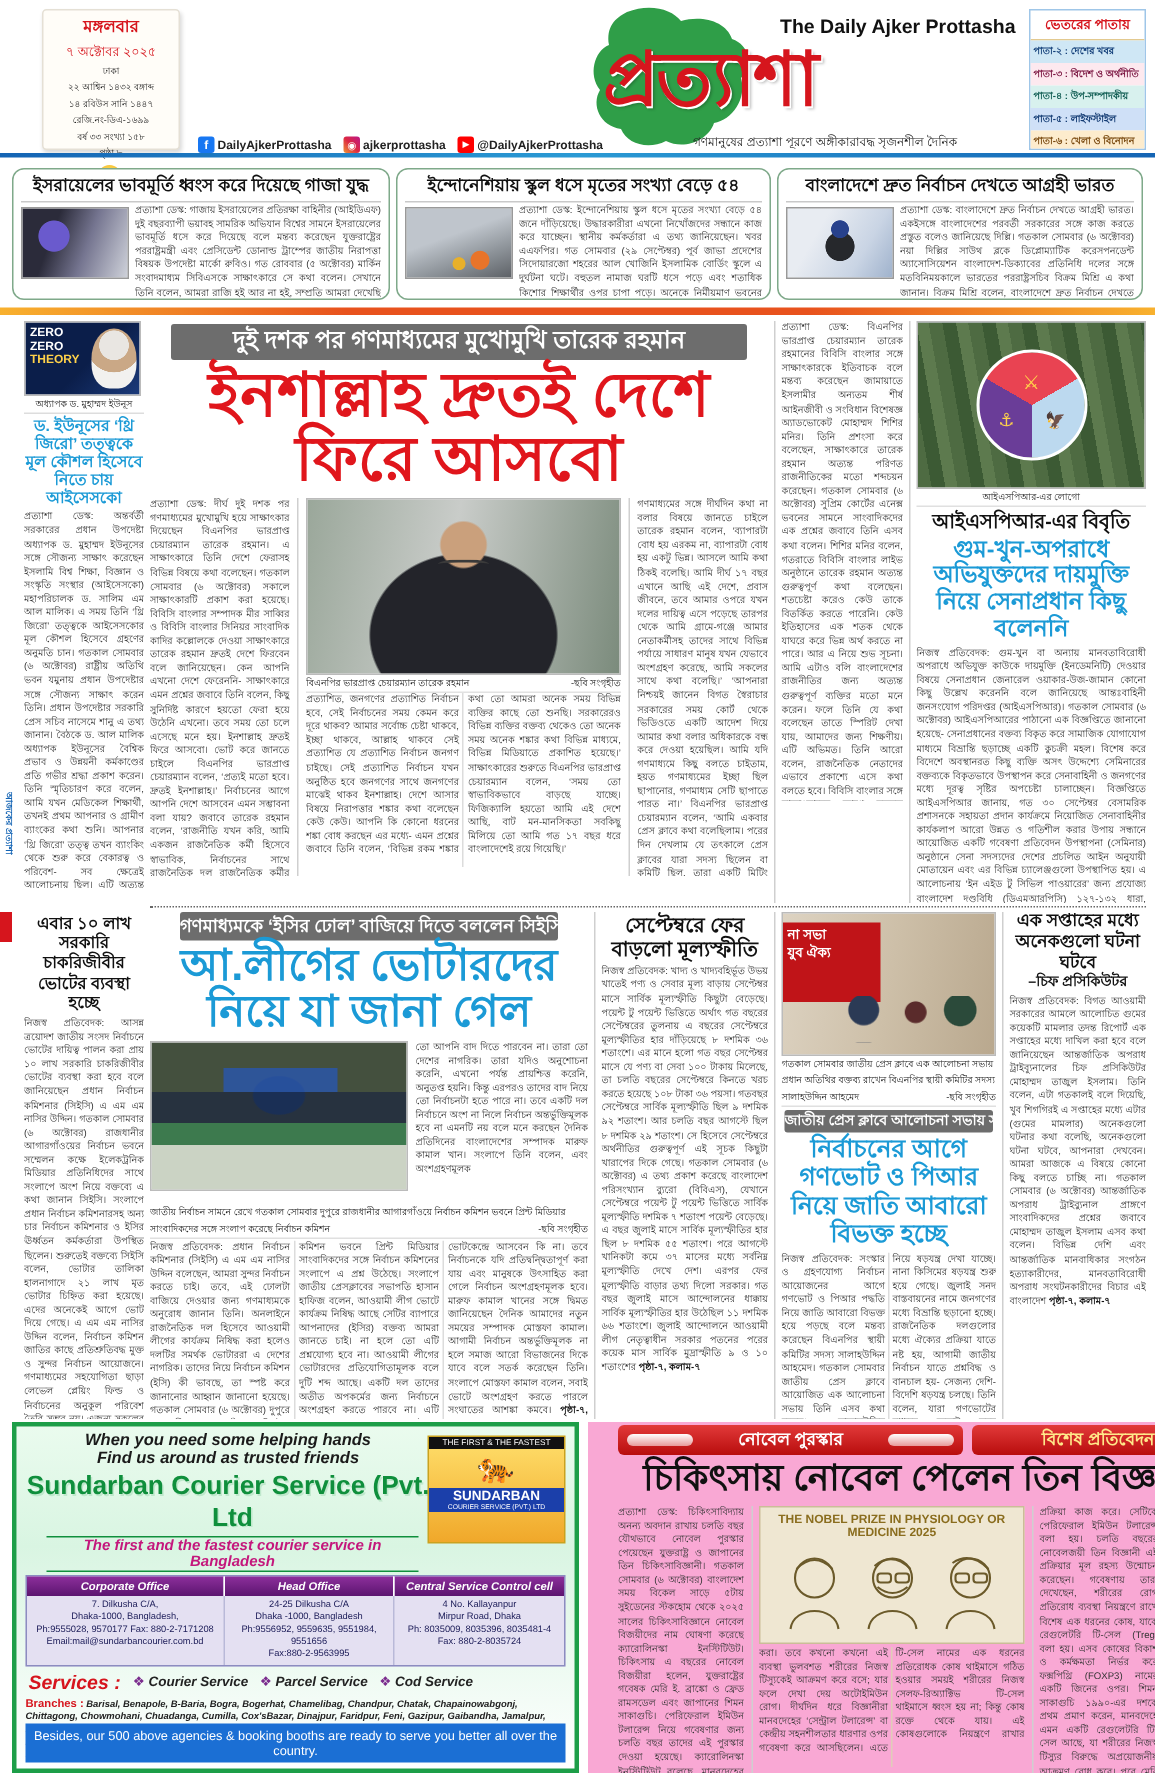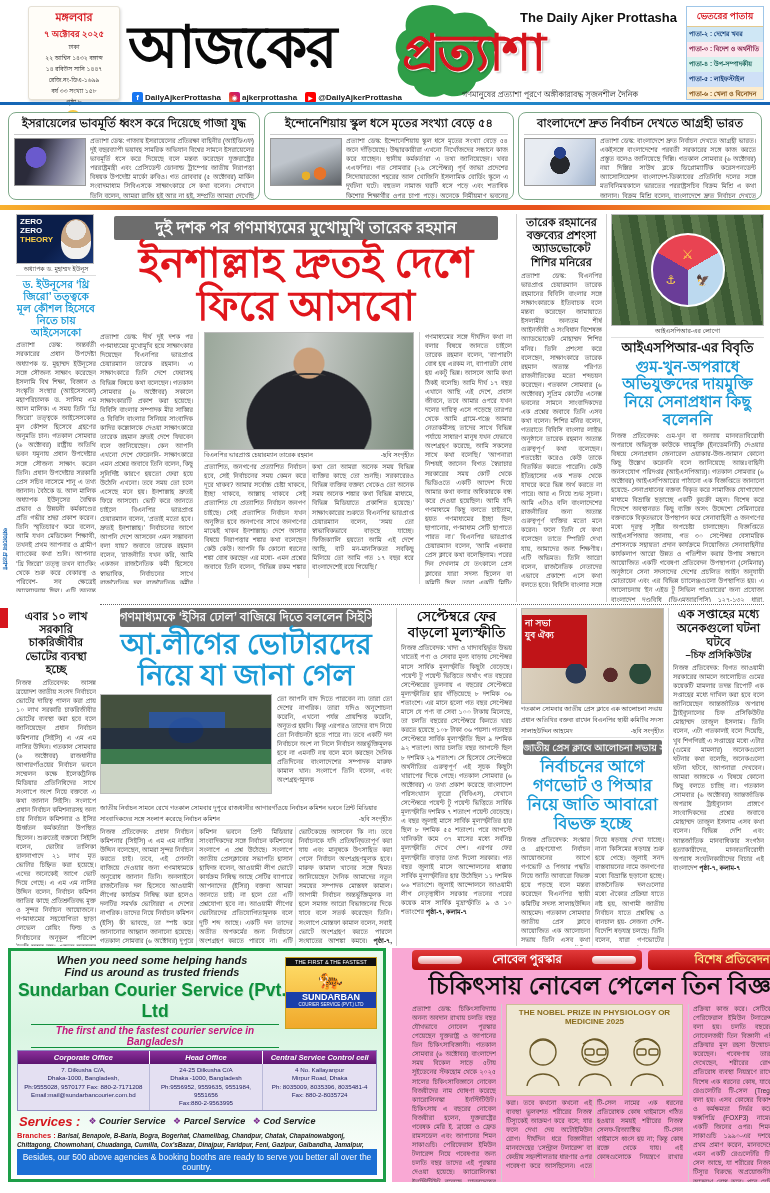--- a/index.html
+++ b/index.html
@@ -32,40 +32,39 @@
 </head>
 <body>
 
 <div class="page">
 
   <div class="abs" style="left:0;top:0;width:770px;height:104px;">
 
     <div class="abs" style="left:28px;top:6px;width:92px;height:94px;border:1px solid #e5e0d5;border-radius:3px;
                 box-shadow:1px 2px 3px rgba(0,0,0,.15);padding:2px 2px;text-align:center;background:#fffdf8;">
       <div style="color:#d6151d;font-weight:800;font-size:11px;">মঙ্গলবার</div>
-      <div style="color:#d6151d;font-weight:700;font-size:8.5px;">৭ অক্টোবর ২০২৫</div>
+      <div style="color:#d6151d;font-weight:400;font-size:8.5px;">৭ অক্টোবর ২০২৫</div>
       <div style="font-size:6px;">ঢাকা</div>
       <div style="font-size:6px;">২২ আশ্বিন ১৪৩২ বঙ্গাব্দ</div>
       <div style="font-size:6px;">১৪ রবিউস সানি ১৪৪৭</div>
       <div style="font-size:6px;">রেজি.নং-ডিএ-১৬৯৯</div>
       <div style="font-size:6px;">বর্ষ ৩৩ সংখ্যা ১৫৮</div>
       <div style="font-size:6px;">পৃষ্ঠা ৮</div>
       <div style="display:flex;align-items:center;justify-content:center;gap:3px;margin-top:2px;">
         <span style="color:#d6151d;font-weight:700;font-size:8px;">মূল্য</span>
         <span style="display:inline-flex;align-items:center;justify-content:center;width:16px;height:16px;border-radius:50%;
                      background:radial-gradient(#ffe777,#f5b921);color:#c21212;font-weight:800;font-size:11px;">৫</span>
         <span style="color:#d6151d;font-weight:700;font-size:8px;">টাকা</span>
       </div>
     </div>
 
     <svg class="abs" style="left:388px;top:0px;" width="118" height="102" viewBox="0 0 118 102">
       <path d="M30 8 C45 2 60 6 66 14 C80 10 96 14 100 26 C112 30 114 44 106 52 C110 66 100 80 88 82 C84 94 68 100 56 94 C44 100 30 96 26 86 C12 84 6 70 12 60 C4 50 8 34 18 30 C16 18 22 12 30 8 Z" fill="#2f9e48"></path>
     </svg>
 
-    <div class="abs" style="left:128px;top:18px;width:270px;font-size:58px;font-weight:900;color:#0a0a0a;line-height:1;letter-spacing:-2px;">আজকের</div>
     <div class="abs" style="left:402px;top:28px;width:270px;font-size:50px;font-weight:900;color:#d6151d;line-height:1;letter-spacing:-2px;
                 text-shadow:1px 1px 0 #fff,2px 2px 2px rgba(0,0,0,.25);">প্রত্যাশা</div>
     <div class="abs" style="left:520px;top:10px;width:180px;font-size:13px;font-weight:700;color:#111;">The Daily Ajker Prottasha</div>
     <div class="abs" style="left:462px;top:88px;width:220px;font-size:8px;color:#222;">গণমানুষের প্রত্যাশা পূরণে অঙ্গীকারাবদ্ধ সৃজনশীল দৈনিক</div>
 
     <div class="abs" style="left:132px;top:88px;width:330px;white-space:nowrap;">
       <span class="soc-ico" style="background:#1877f2;">f</span><span class="soc-handle">DailyAjkerProttasha</span><span class="soc-ico" style="background:linear-gradient(45deg,#f09433,#dc2743,#bc1888);font-size:7px;">◉</span><span class="soc-handle">ajkerprottasha</span><span class="soc-ico" style="background:#ff0000;font-size:6px;">▶</span><span class="soc-handle">@DailyAjkerProttasha</span>
     </div>
 
     <div class="abs" style="left:686px;top:6px;width:78px;height:94px;border:1px solid #9fc6e8;background:#fff;overflow:hidden;">
@@ -158,21 +157,20 @@
         </div>
       </div>
       <div class="bodytxt col-rule" style="width:94px;height:100%;padding-left:5px;">
         <span>গণমাধ্যমের সঙ্গে দীর্ঘদিন কথা না বলার বিষয়ে জানতে চাইলে তারেক রহমান বলেন, ‘ব্যাপারটা বোধ হয় এরকম না, ব্যাপারটা বোধ হয় একটু ভিন্ন। আসলে আমি কথা ঠিকই বলেছি। আমি দীর্ঘ ১৭ বছর এখানে আছি এই দেশে, প্রবাস জীবনে, তবে আমার ওপরে যখন দলের দায়িত্ব এসে পড়েছে তারপর থেকে আমি গ্রামে-গঞ্জে আমার নেতাকর্মীসহ তাদের সাথে বিভিন্ন পর্যায়ে সাধারণ মানুষ যখন যেভাবে অংশগ্রহণ করেছে, আমি সকলের সাথে কথা বলেছি।’ ‘আপনারা নিশ্চয়ই জানেন বিগত স্বৈরাচার সরকারের সময় কোর্ট থেকে ভিডিওতে একটি আদেশ দিয়ে আমার কথা বলার অধিকারকে বন্ধ করে দেওয়া হয়েছিল। আমি যদি গণমাধ্যমে কিছু বলতে চাইতাম, হয়ত গণমাধ্যমের ইচ্ছা ছিল ছাপানোর, গণমাধ্যম সেটি ছাপাতে পারত না।’ বিএনপির ভারপ্রাপ্ত চেয়ারম্যান বলেন, ‘আমি একবার প্রেস ক্লাবে কথা বলেছিলাম। পরের দিন দেখলাম যে তৎকালে প্রেস ক্লাবের যারা সদস্য ছিলেন বা কমিটি ছিল, তারা একটি মিটিং ডেকে একটি সভা করে সিদ্ধান্ত নেয় যে, তারা তখন আমাকে আইনের দৃষ্টিতে ফেরারি বলা হয়েছিল</span>
         
       </div>
     </div>
   </div>
 
   <div class="abs col-rule" style="left:516px;top:214px;width:86px;height:388px;overflow:hidden;padding-left:4px;">
-    <div class="black-hl" style="font-size:11px;margin:2px 0;">তারেক রহমানের বক্তব্যের প্রশংসা অ্যাডভোকেট শিশির মনিরের</div>
     <div class="bodytxt" style="height:320px;">
       <span>প্রত্যাশা ডেস্ক: বিএনপির ভারপ্রাপ্ত চেয়ারম্যান তারেক রহমানের বিবিসি বাংলার সঙ্গে সাক্ষাৎকারকে ইতিবাচক বলে মন্তব্য করেছেন জামায়াতে ইসলামীর অন্যতম শীর্ষ আইনজীবী ও সংবিধান বিশেষজ্ঞ অ্যাডভোকেট মোহাম্মদ শিশির মনির। তিনি প্রশংসা করে বলেছেন, সাক্ষাৎকারে তারেক রহমান অত্যন্ত পরিণত রাজনীতিকের মতো শব্দচয়ন করেছেন। গতকাল সোমবার (৬ অক্টোবর) সুপ্রিম কোর্টের এনেক্স ভবনের সামনে সাংবাদিকদের এক প্রশ্নের জবাবে তিনি এসব কথা বলেন। শিশির মনির বলেন, গতরাতে বিবিসি বাংলার লাইভ অনুষ্ঠানে তারেক রহমান অত্যন্ত গুরুত্বপূর্ণ কথা বলেছেন। শতচেষ্টা করেও কেউ তাকে বিতর্কিত করতে পারেনি। কেউ ইতিহাসের এক শতক থেকে যাঘরে করে ভিন্ন অর্থ করতে না পারে। আর এ নিয়ে শুভ সূচনা। আমি এটাও বলি বাংলাদেশের রাজনীতির জন্য অত্যন্ত গুরুত্বপূর্ণ ব্যক্তির মতো মনে করেন। ফলে তিনি যে কথা বলেছেন তাতে স্পিরিট দেখা যায়, আমাদের জন্য শিক্ষণীয়। এটি অভিমত। তিনি আরো বলেন, রাজনৈতিক নেতাদের এভাবে প্রকাশ্যে এসে কথা বলতে হবে। বিবিসি বাংলার সঙ্গে সাক্ষাৎকারের আগে সম্ভবত তিনি আত্মবিশ্বাস নিয়েছেন; যা সবার কাছে মডেল হয়েছে। তারেক রহমান অত্যন্ত</span>
       
     </div>
   </div>
 
   <div class="abs col-rule" style="left:606px;top:214px;width:158px;height:388px;overflow:hidden;padding-left:4px;">
     <div class="photo" style="width:100%;height:112px;background:
                 repeating-linear-gradient(80deg,#4e6b42 0 9px,#3c5a34 9px 18px,#5d7a4e 18px 26px),
                 linear-gradient(#7d9bb5 0 18%,transparent 18%);">

